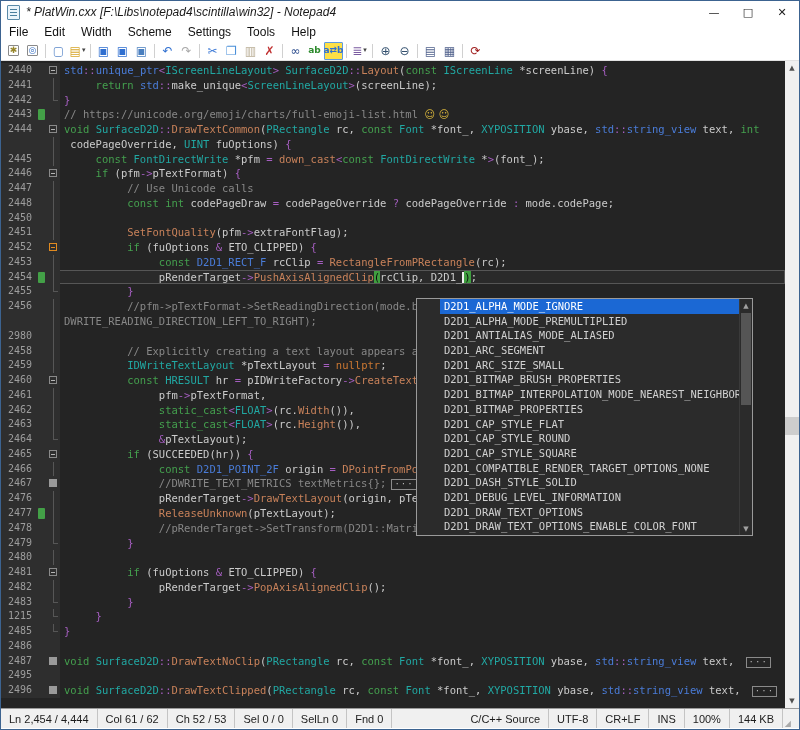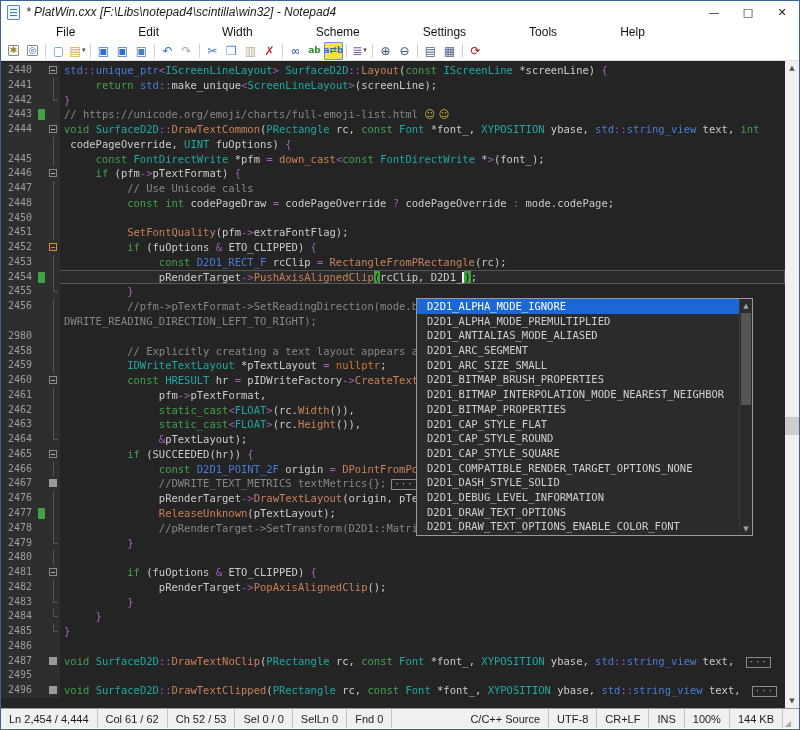--- a/index.html
+++ b/index.html
@@ -10,21 +10,21 @@
     font-family:"Liberation Sans","DejaVu Sans",sans-serif;
   }
   
   #titlebar{height:22px;display:flex;align-items:center;background:#fff;padding-left:6px;font-style:italic;}
   #app-icon{width:13px;height:15px;background:#eaf4fb;border:1px solid #5a8aa8;border-radius:1px;position:relative;flex:0 0 auto;}
   #app-icon:before{content:"";position:absolute;left:2px;top:3px;width:7px;height:1px;background:#4a7f9e;box-shadow:0 3px 0 #4a7f9e,0 6px 0 #4a7f9e;}
   #title-text{font-size:12px;color:#1a1a1a;margin-left:6px;white-space:nowrap;overflow:hidden;flex:1;}
   .win-ctrl{width:34px;height:22px;display:flex;align-items:center;justify-content:center;font-size:11px;color:#222;font-family:"DejaVu Sans",sans-serif;}
   
   #menubar{height:18px;display:flex;align-items:center;background:#fff;font-size:12px;color:#111;}
-  .menu-item{padding:1px 8px;margin-left:47px;}
+  .menu-item{padding:1px 8px;}
   
   #toolbar{height:20px;display:flex;align-items:center;background:#fff;border-bottom:1px solid #e2e2e2;padding-left:3px;}
   .tb-btn{width:19px;height:18px;display:flex;align-items:center;justify-content:center;font-size:12px;line-height:1;font-family:"DejaVu Sans",sans-serif;position:relative;}
   .tb-btn.boxed span.g{border:1px solid #8a8a8a;font-size:9px;padding:0 1px;border-radius:1px;}
   .tb-btn.pressed{background:#fde047;border:1px solid #5e9ae0;border-radius:1px;}
   .tb-btn .dd{font-size:7px;color:#444;margin-left:1px;}
   .tb-sep{width:1px;height:14px;background:#d0d0d0;margin:0 3px;}
   .tb-txt{font-size:9px;font-weight:bold;}
   
   #editor{position:relative;height:647px;background:#242424;overflow:hidden;
@@ -53,22 +53,22 @@
   .fe{display:inline-block;border:1px solid #8a8a8a;color:#b5b5b5;line-height:9px;height:11px;
       padding:0 2px;margin-left:5px;font-size:9px;vertical-align:0px;letter-spacing:1px;}
   
   #vscroll{position:absolute;top:0;right:0;width:14px;height:100%;background:#f0f0f0;}
   #vscroll .arr{position:absolute;left:0;width:14px;height:14px;color:#505050;font-size:7px;
                 display:flex;align-items:center;justify-content:center;font-family:"DejaVu Sans",sans-serif;}
   #vscroll .thumb{position:absolute;left:0;top:356px;width:14px;height:18px;background:#cdcdcd;}
   
   #popup{position:absolute;left:415px;top:237px;width:337px;height:238px;background:#2b2b2b;
          border:1px solid #9a9a9a;overflow:hidden;}
-  .pop-item{height:14.7px;line-height:14.7px;color:#d0d0d0;white-space:pre;padding-left:10px;
-            font-size:10.5px;overflow:hidden;width:324px;}
+  .pop-item{height:14.7px;line-height:14.7px;color:#d0d0d0;white-space:pre;padding-left:4px;
+            font-size:10.5px;overflow:hidden;width:324px;margin-left:23px;}
   .pop-item.sel{background:#1b68d4;color:#ffffff;}
   #pop-scroll{position:absolute;right:0;top:0;width:13px;height:100%;background:#2b2b2b;border-left:1px solid #3a3a3a;}
   #pop-scroll .arr{position:absolute;left:0;width:12px;height:13px;color:#a0a0a0;font-size:7px;
                    display:flex;align-items:center;justify-content:center;font-family:"DejaVu Sans",sans-serif;}
   #pop-scroll .thumb{position:absolute;left:1px;top:14px;width:10px;height:92px;background:#555555;}
   
   #statusbar{height:20px;background:#f0f0f0;border-top:1px solid #9a9a9a;display:flex;align-items:stretch;
              font-size:11px;color:#1c1c1c;}
   .st-cell{display:flex;align-items:center;padding:0 8px;border-right:1px solid #c4c4c4;white-space:nowrap;}
   .st-spacer{flex:1;border-right:none;}
@@ -211,21 +211,21 @@
         <div class="row"><div class="ln">2466</div><div class="bm"></div><div class="fold"><div class="vline"></div></div><div class="code"><span class="tk-p">               </span><span class="tk-k">const</span><span class="tk-p"> </span><span class="tk-n">D2D1_POINT_2F</span><span class="tk-p"> origin </span><span class="tk-o">=</span><span class="tk-p"> </span><span class="tk-f">DPointFromPoint</span><span class="tk-p">(Point(rc.left, ybase));</span></div></div>
         <div class="row"><div class="ln">2467</div><div class="bm"></div><div class="fold"><div class="boxfill"></div></div><div class="code"><span class="tk-p">               </span><span class="tk-c">//DWRITE_TEXT_METRICS textMetrics{};</span><span class="fe">···</span></div></div>
         <div class="row"><div class="ln">2476</div><div class="bm"></div><div class="fold"><div class="vline"></div></div><div class="code"><span class="tk-p">               pRenderTarget</span><span class="tk-o">-&gt;</span><span class="tk-f">DrawTextLayout</span><span class="tk-p">(origin, pTextLayout,</span></div></div>
         <div class="row"><div class="ln">2477</div><div class="bm"><div class="flag"></div></div><div class="fold"><div class="vline"></div></div><div class="code"><span class="tk-p">               </span><span class="tk-f">ReleaseUnknown</span><span class="tk-p">(pTextLayout);</span></div></div>
         <div class="row"><div class="ln">2478</div><div class="bm"></div><div class="fold"><div class="vline"></div></div><div class="code"><span class="tk-p">               </span><span class="tk-c">//pRenderTarget-&gt;SetTransform(D2D1::Matrix3x2F::Identity());</span></div></div>
         <div class="row"><div class="ln">2479</div><div class="bm"></div><div class="fold"><div class="vend"></div><div class="hend"></div></div><div class="code"><span class="tk-p">          </span><span class="tk-o">}</span></div></div>
         <div class="row"><div class="ln">2480</div><div class="bm"></div><div class="fold"><div class="vline"></div></div><div class="code"></div></div>
         <div class="row"><div class="ln">2481</div><div class="bm"></div><div class="fold"><div class="box"></div></div><div class="code"><span class="tk-p">          </span><span class="tk-k">if</span><span class="tk-p"> (fuOptions </span><span class="tk-o">&amp;</span><span class="tk-p"> ETO_CLIPPED) </span><span class="tk-o">{</span></div></div>
         <div class="row"><div class="ln">2482</div><div class="bm"></div><div class="fold"><div class="vline"></div></div><div class="code"><span class="tk-p">               pRenderTarget</span><span class="tk-o">-&gt;</span><span class="tk-f">PopAxisAlignedClip</span><span class="tk-p">();</span></div></div>
         <div class="row"><div class="ln">2483</div><div class="bm"></div><div class="fold"><div class="vend"></div><div class="hend"></div></div><div class="code"><span class="tk-p">          </span><span class="tk-o">}</span></div></div>
-        <div class="row"><div class="ln">2484</div><div class="bm"></div><div class="fold"><div class="vend"></div><div class="hend"></div></div><div class="code"><span class="tk-p">     </span><span class="tk-o">}</span></div></div>
+        <div class="row"><div class="ln">1215</div><div class="bm"></div><div class="fold"><div class="vend"></div><div class="hend"></div></div><div class="code"><span class="tk-p">     </span><span class="tk-o">}</span></div></div>
         <div class="row"><div class="ln">2485</div><div class="bm"></div><div class="fold"><div class="vend"></div><div class="hend"></div></div><div class="code"><span class="tk-o">}</span></div></div>
         <div class="row"><div class="ln">2486</div><div class="bm"></div><div class="fold"></div><div class="code"></div></div>
         <div class="row"><div class="ln">2487</div><div class="bm"></div><div class="fold"><div class="boxfill"></div></div><div class="code"><span class="tk-k">void</span><span class="tk-p"> </span><span class="tk-t">SurfaceD2D</span><span class="tk-o">::</span><span class="tk-f">DrawTextNoClip</span><span class="tk-p">(</span><span class="tk-t">PRectangle</span><span class="tk-p"> rc, </span><span class="tk-k">const</span><span class="tk-p"> </span><span class="tk-t">Font</span><span class="tk-p"> *font_, </span><span class="tk-t">XYPOSITION</span><span class="tk-p"> ybase, </span><span class="tk-n">std</span><span class="tk-o">::</span><span class="tk-n">string_view</span><span class="tk-p"> text, </span><span class="fe">···</span></div></div>
         <div class="row"><div class="ln">2495</div><div class="bm"></div><div class="fold"></div><div class="code"></div></div>
         <div class="row"><div class="ln">2496</div><div class="bm"></div><div class="fold"><div class="boxfill"></div></div><div class="code"><span class="tk-k">void</span><span class="tk-p"> </span><span class="tk-t">SurfaceD2D</span><span class="tk-o">::</span><span class="tk-f">DrawTextClipped</span><span class="tk-p">(</span><span class="tk-t">PRectangle</span><span class="tk-p"> rc, </span><span class="tk-k">const</span><span class="tk-p"> </span><span class="tk-t">Font</span><span class="tk-p"> *font_, </span><span class="tk-t">XYPOSITION</span><span class="tk-p"> ybase, </span><span class="tk-n">std</span><span class="tk-o">::</span><span class="tk-n">string_view</span><span class="tk-p"> text, </span><span class="fe">···</span></div></div>
       </div>
 
     <div id="popup">
       <div id="pop-items">
           <div class="pop-item sel">D2D1_ALPHA_MODE_IGNORE</div>

